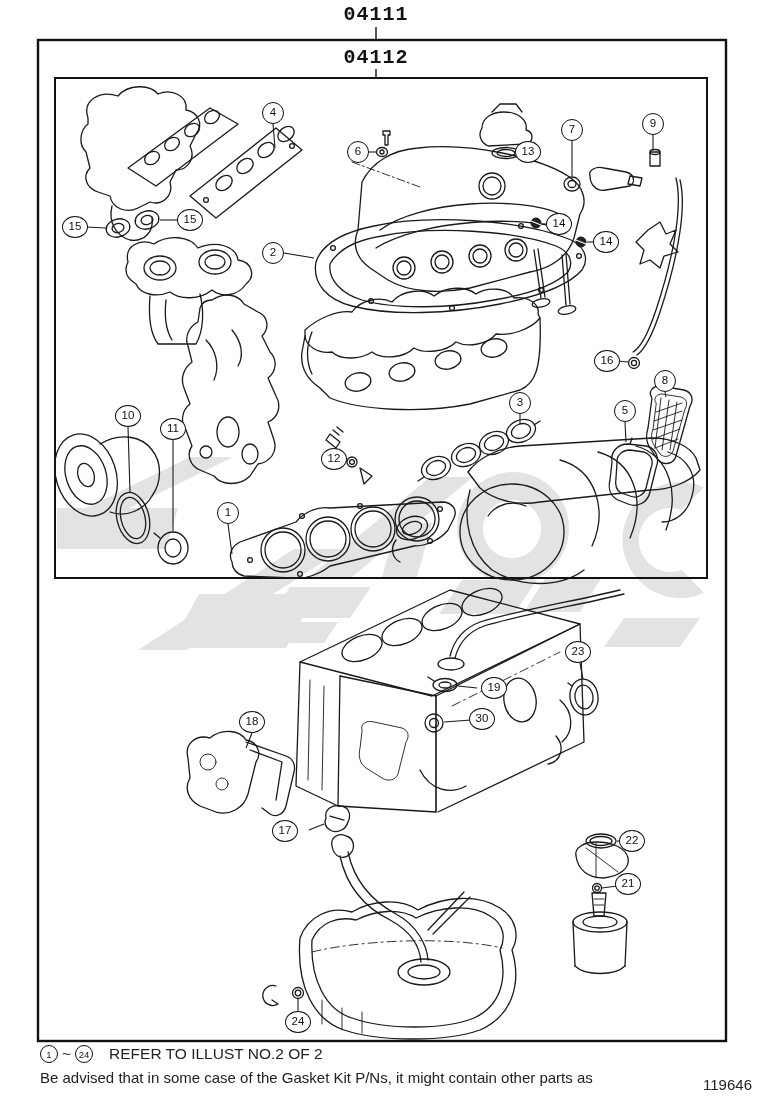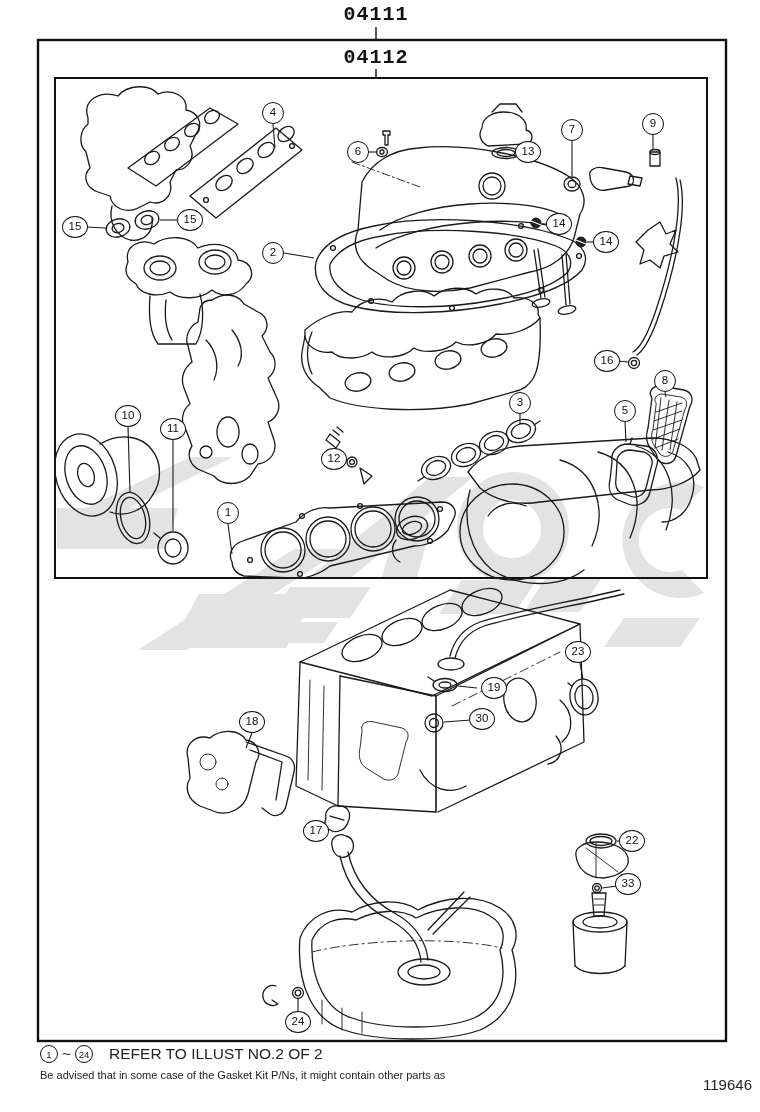--- a/index.html
+++ b/index.html
@@ -9,21 +9,21 @@
   .art{stroke:#1a1a1a;stroke-width:1.3;fill:none;stroke-linecap:round;stroke-linejoin:round;}
   .thin{stroke-width:0.9;}
   .lead{stroke:#1a1a1a;stroke-width:1.1;fill:none;}
   .code{position:absolute;left:0;width:752px;text-align:center;
         font-family:Liberation Mono, monospace;font-weight:bold;font-size:20px;
         letter-spacing:1px;color:#111;}
   .co{position:absolute;height:22px;width:22px;box-sizing:border-box;border:1.4px solid #111;
       border-radius:50%;background:#fff;display:flex;align-items:center;justify-content:center;
       font-size:11.5px;line-height:1;z-index:3;color:#111;}
   .co.w2{width:26px;}
-  .footer-line{position:absolute;left:40px;font-size:11px;color:#222;white-space:nowrap;}
+  .footer-line{position:absolute;left:40px;font-size:15px;color:#222;white-space:nowrap;}
   .refer{display:flex;align-items:center;gap:4px;font-size:15.5px;}
   .mini-co{display:inline-flex;width:18px;height:18px;box-sizing:border-box;border:1.2px solid #111;
       border-radius:50%;align-items:center;justify-content:center;font-size:9.5px;}
   .docnum{position:absolute;right:8px;top:1076px;font-size:15px;color:#222;text-align:right;}
 </style>
 </head>
 <body>
 
 <div class="page">
 
@@ -407,23 +407,23 @@
   <span class="co w2" style="left:160px;top:418px">11</span>
   <span class="co w2" style="left:321px;top:448px">12</span>
   <span class="co" style="left:217px;top:502px">1</span>
   <span class="co" style="left:509px;top:392px">3</span>
   <span class="co" style="left:614px;top:400px">5</span>
   <span class="co" style="left:654px;top:370px">8</span>
   <span class="co w2" style="left:239px;top:711px">18</span>
   <span class="co w2" style="left:481px;top:677px">19</span>
   <span class="co w2" style="left:469px;top:708px">30</span>
   <span class="co w2" style="left:565px;top:641px">23</span>
-  <span class="co w2" style="left:303px;top:820px">17</span>
+  <span class="co w2" style="left:272px;top:820px">17</span>
   <span class="co w2" style="left:619px;top:830px">22</span>
-  <span class="co w2" style="left:615px;top:873px">33</span>
+  <span class="co w2" style="left:615px;top:873px">21</span>
   <span class="co w2" style="left:285px;top:1011px">24</span>
 
   <div class="footer-line refer" style="top:1045px">
     <span class="mini-co">1</span>
     <span>~</span>
     <span class="mini-co">24</span>
     <span style="margin-left:12px">REFER TO ILLUST NO.2 OF 2</span>
   </div>
   <div class="footer-line" style="top:1069px">Be advised that in some case of the Gasket Kit P/Ns,  it might contain other parts as</div>
   <div class="docnum">119646</div>

